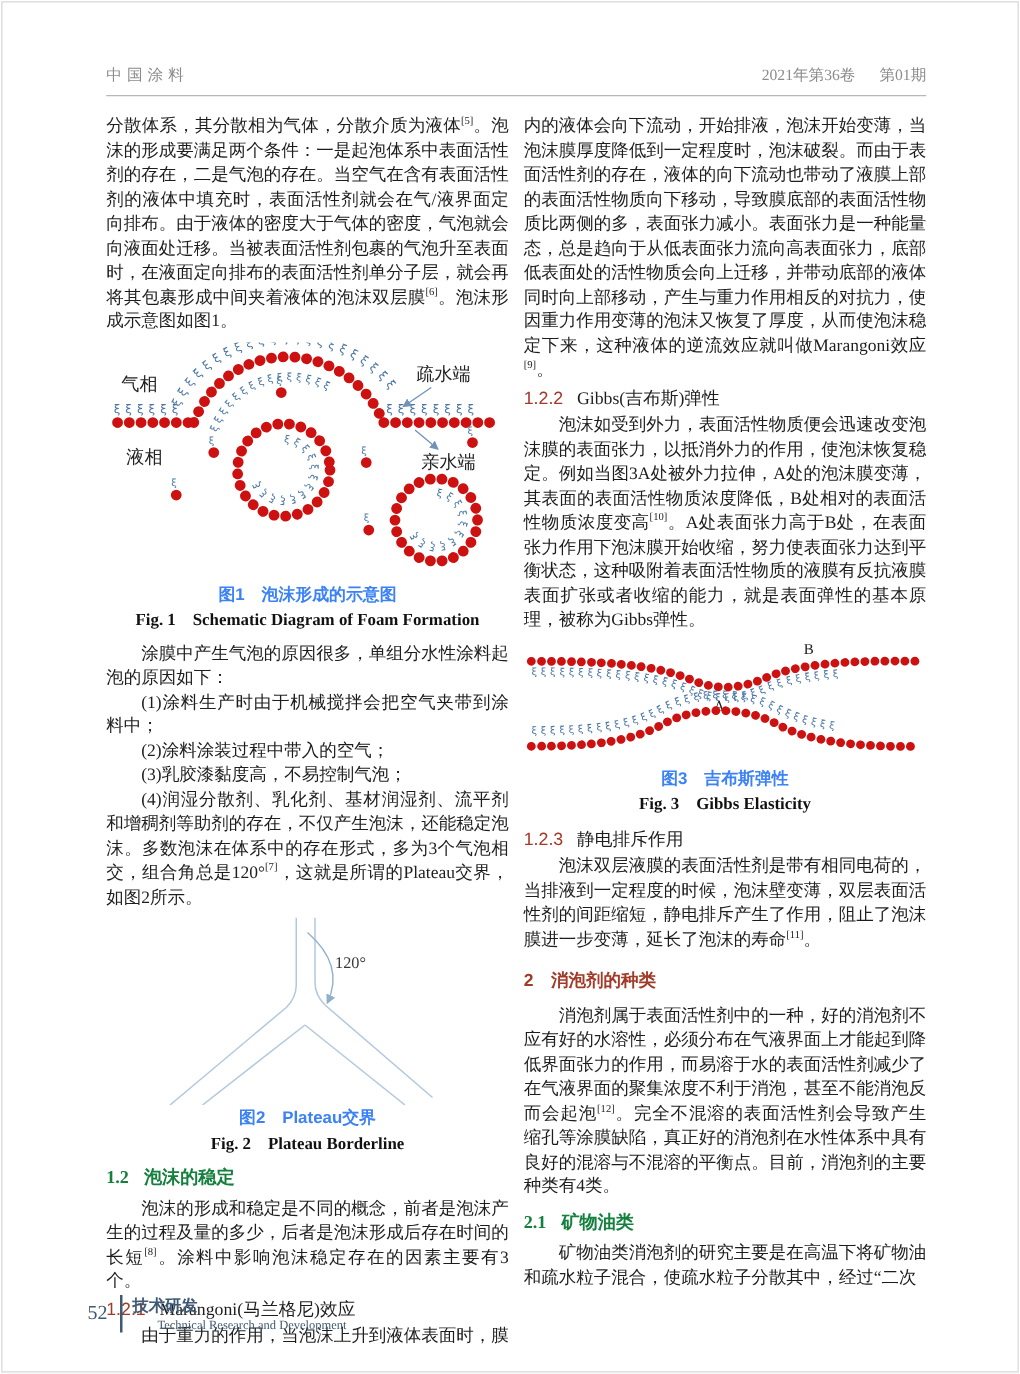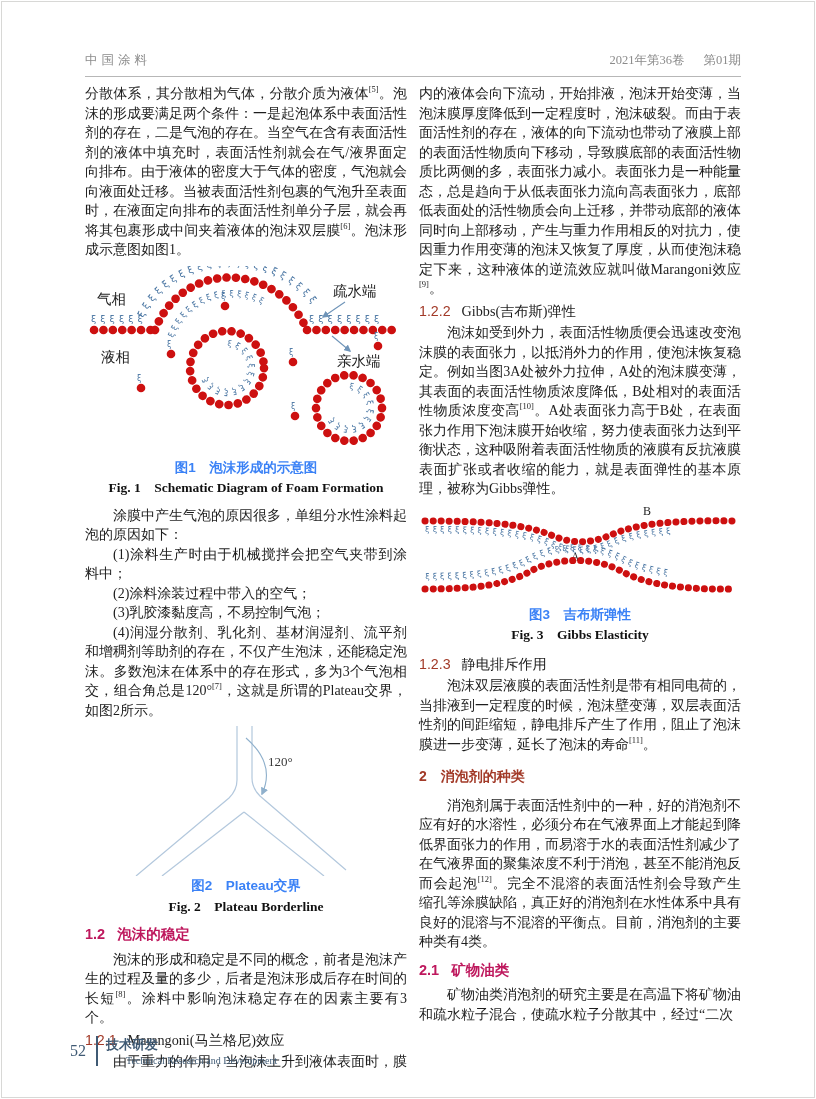--- a/index.html
+++ b/index.html
@@ -11,30 +11,30 @@
   }
   
   .header { position:absolute; top:52px; left:85px; width:656px;
     display:flex; justify-content:space-between; align-items:baseline;
     color:#8b8b8b; font-size:12.5px;gap:20px; }
   .journal-name { letter-spacing:4px; }
   .issue span + span { margin-left:16px; }
   .header-rule { position:absolute; top:76px; left:85px; width:656px;
     border-top:1px solid #b7b7b7; }
   
-  .col { position:absolute; top:84px; width:322px; font-size:14px;
+  .col { position:absolute; top:92px; width:322px; font-size:14px;
     line-height:19.5px; text-align:justify; }
   .col-left  { left:85px; }
   .col-right { left:419px; }
   .para { margin:0; }
   .indent { text-indent:2em; }
   sup { font-size:8.5px; vertical-align:super; line-height:0; }
   
-  .h-sub { font-family:Liberation Sans, sans-serif;
-    color:#be185d; font-weight:bold; font-size:14.5px; margin:9px 0 5px; }
+  .h-sub { font-family:Liberation Serif, serif;
+    color:#15803d; font-weight:bold; font-size:14.5px; margin:9px 0 5px; }
   .h-sub .num { margin-right:12px; }
   .h-minor { margin:3px 0 2px; font-size:14.2px; }
   .h-minor .num { color:#a23a28;
     font-family:"Liberation Sans","DejaVu Sans",sans-serif; margin-right:11px; }
   .h-section { font-family:"Liberation Sans","DejaVu Sans",sans-serif;
     color:#a23a28; font-weight:bold; font-size:14px; margin:13px 0 9px; }
   .h-section .num { margin-right:14px; }
   
   .figure { margin:6px 0 4px; text-align:center; }
   .figcap-cn { font-family:"Liberation Sans","DejaVu Sans",sans-serif;

